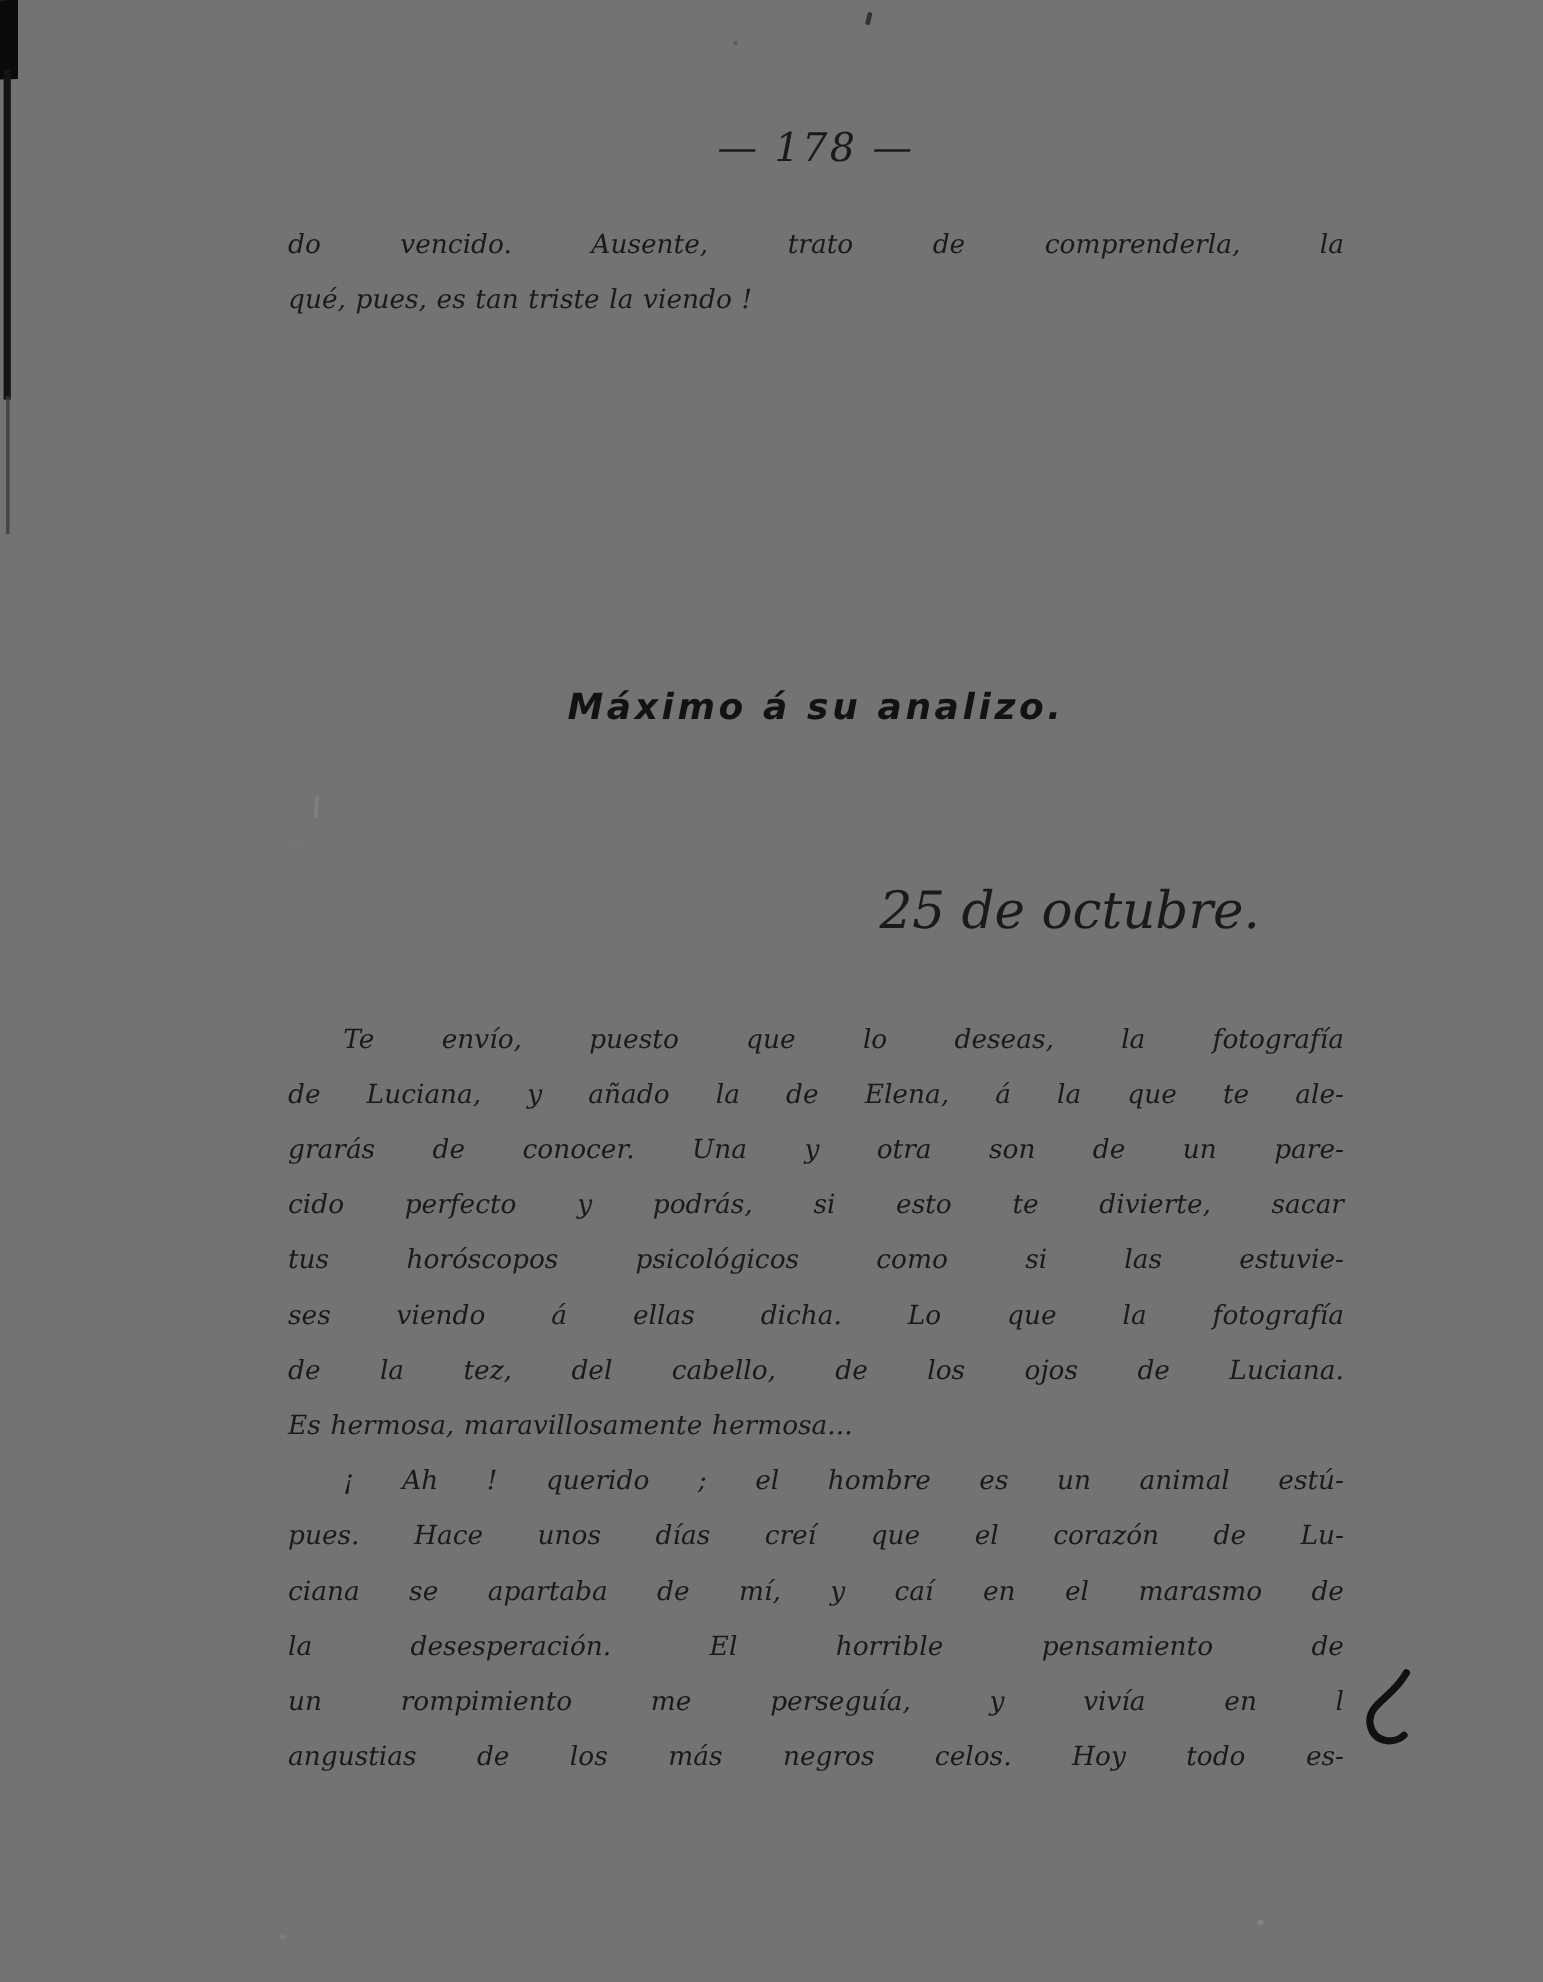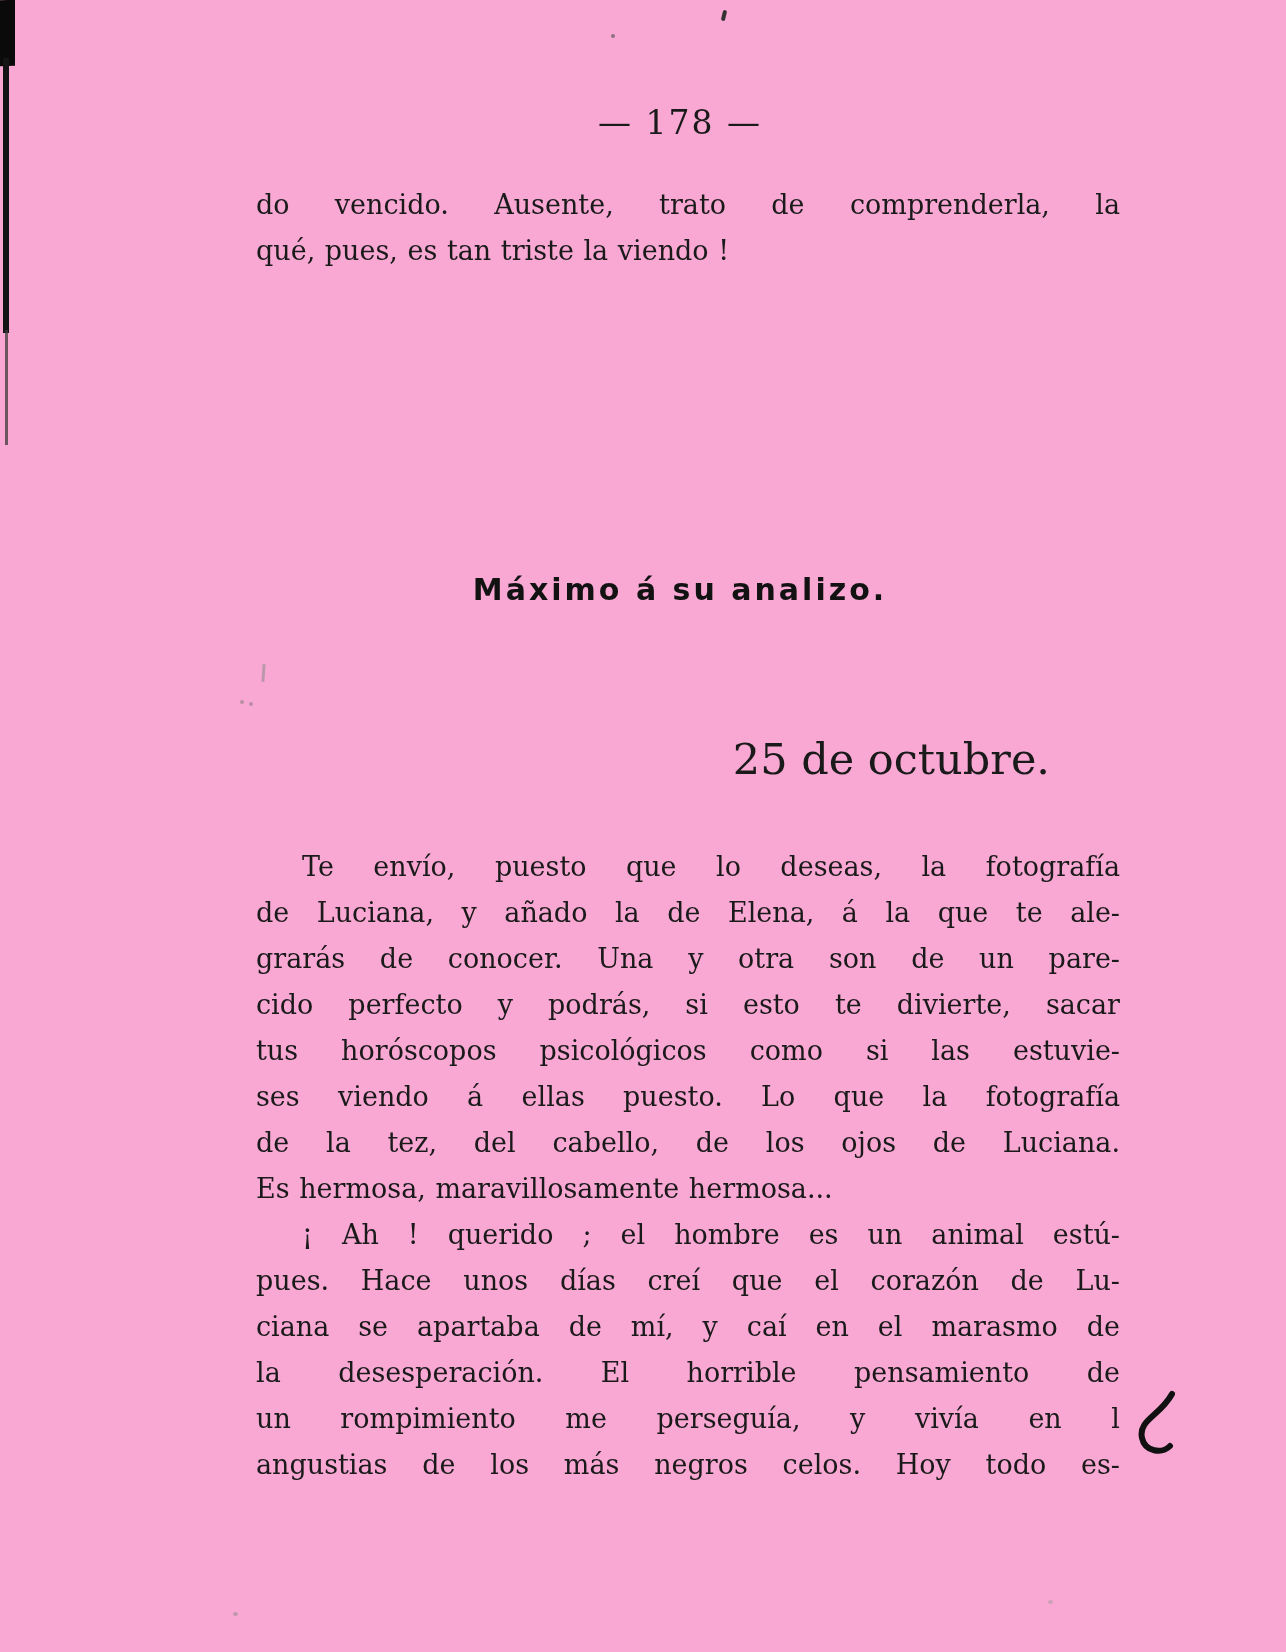--- a/index.html
+++ b/index.html
@@ -4,44 +4,44 @@
 <style>
   html, body {
     margin: 0;
     padding: 0;
     background: #ffffff;
   }
   .scan-page {
     position: relative;
     width: 1286px;
     height: 1652px;
-    background: #f9a8d4;
+    background: #737373;
     overflow: hidden;
     font-family: "DejaVu Serif", "Liberation Serif", serif;
     color: #1a1a1a;
+    font-style: italic;
   }
   
   .text-block {
     position: absolute;
     left: 240px;
     top: 0;
     width: 880px;
     padding-top: 100px;
   }
   .page-number {
     text-align: center;
     font-size: 33px;
     line-height: 46px;
     letter-spacing: 2px;
   }
   .para {
-    font-size: 27px;
+    font-size: 22px;
     line-height: 46px;
     word-spacing: 1px;
-    margin-left: 16px;
   }
   .para-top { margin-top: 36px; }
   .line {
     text-align: justify;
     text-align-last: justify;
     white-space: normal;
   }
   .line.end {
     text-align: left;
     text-align-last: left;
@@ -141,21 +141,21 @@
     <h2 class="heading">Máximo á su analizo.</h2>
 
     <div class="date-line">25 de octubre.</div>
 
     <div class="para letter-body">
       <div class="line indent">Te envío, puesto que lo deseas, la fotografía</div>
       <div class="line">de Luciana, y añado la de Elena, á la que te ale-</div>
       <div class="line">grarás de conocer. Una y otra son de un pare-</div>
       <div class="line">cido perfecto y podrás, si esto te divierte, sacar</div>
       <div class="line">tus horóscopos psicológicos como si las estuvie-</div>
-      <div class="line">ses viendo á ellas puesto. Lo que la fotografía</div>
+      <div class="line">ses viendo á ellas dicha. Lo que la fotografía</div>
       <div class="line">de la tez, del cabello, de los ojos de Luciana.</div>
       <div class="line end">Es hermosa, maravillosamente hermosa...</div>
     </div>
 
     <div class="para para-2">
       <div class="line indent">¡ Ah ! querido ; el hombre es un animal estú-</div>
       <div class="line">pues. Hace unos días creí que el corazón de Lu-</div>
       <div class="line">ciana se apartaba de mí, y caí en el marasmo de</div>
       <div class="line">la desesperación. El horrible pensamiento de</div>
       <div class="line">un rompimiento me perseguía, y vivía en l</div>

